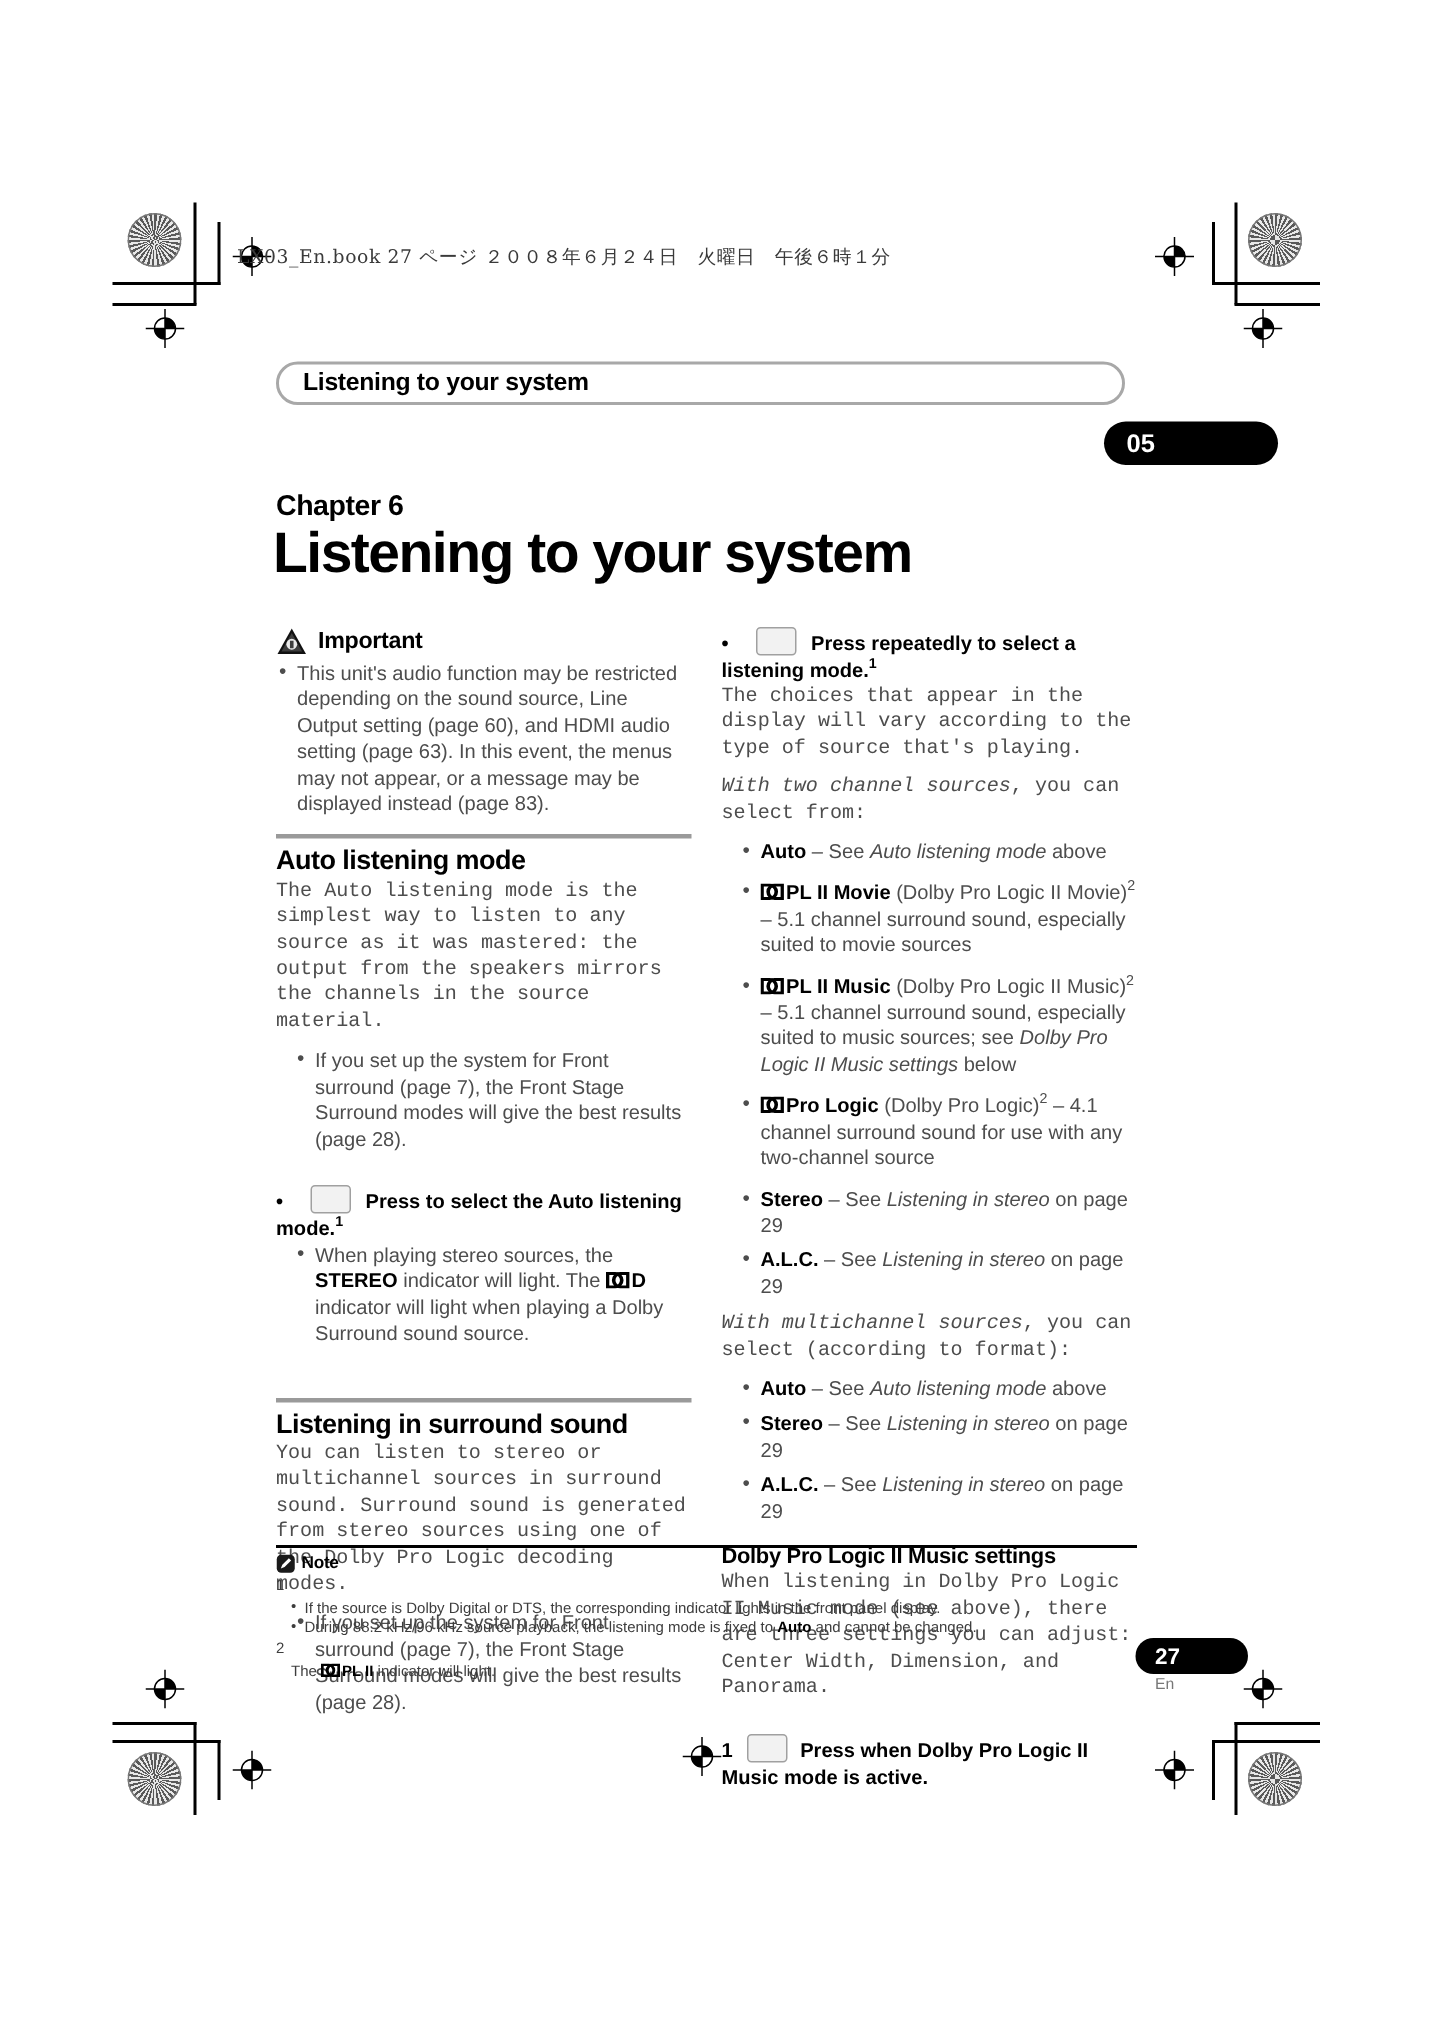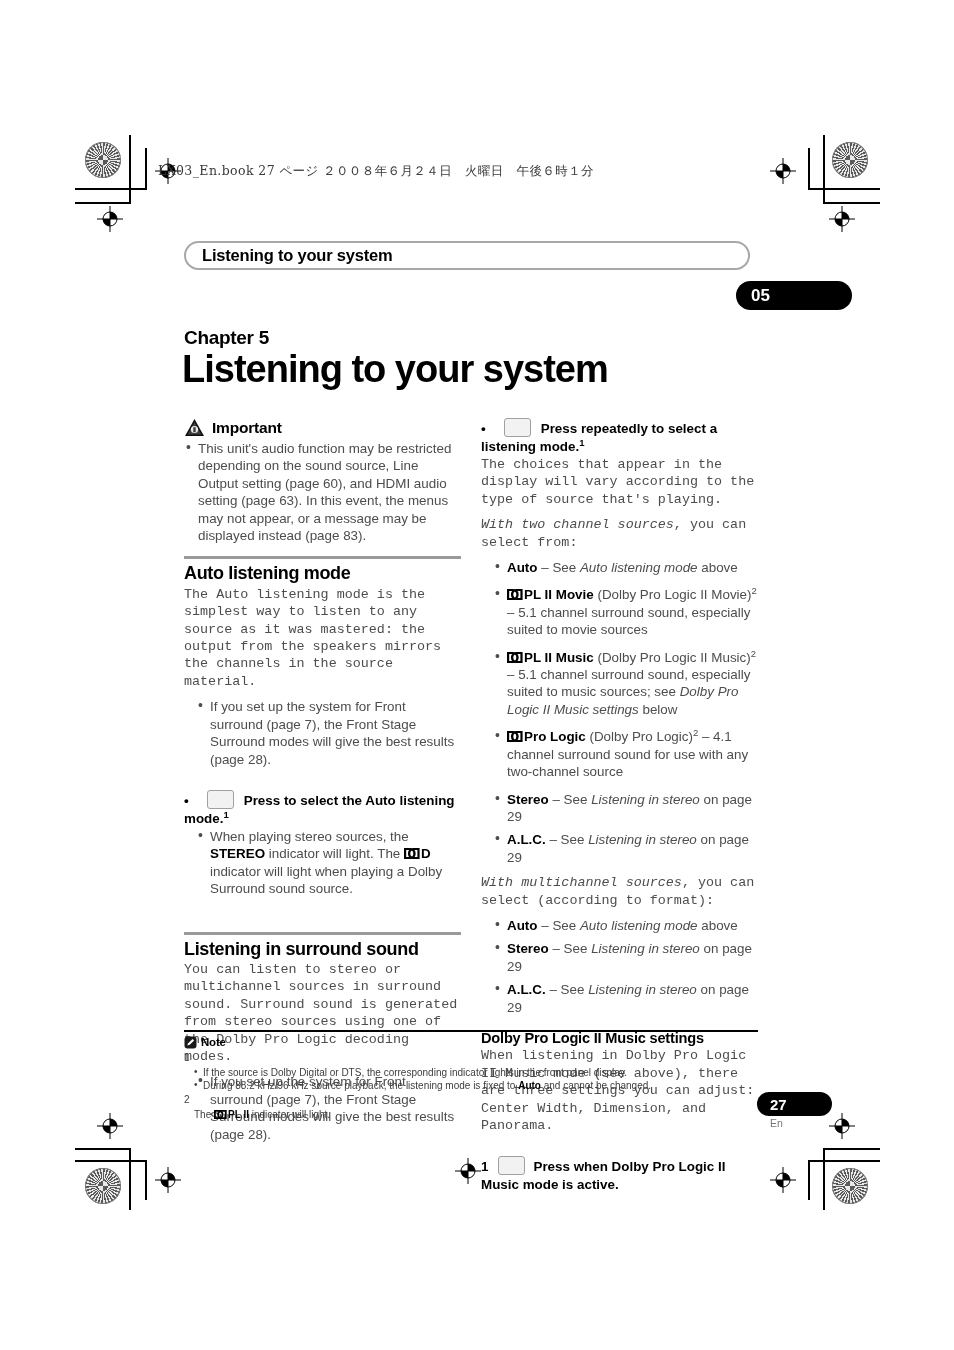--- a/index.html
+++ b/index.html
@@ -363,21 +363,21 @@
   </div>
 </div>
 
 <div class="bookline">LX03_En.book  27 ページ  ２００８年６月２４日　火曜日　午後６時１分</div>
 
 <div class="runhead">
   <span class="runhead-text">Listening to your system</span>
 </div>
 <div class="chapnum">05</div>
 
-<div class="chapter-label">Chapter 5</div>
+<div class="chapter-label">Chapter 6</div>
 <h1 class="chapter-title" style="margin:0;">Listening to your system</h1>
 
 <div class="col col-left">
 
   <div class="head-row">
     <span>
       <svg class="tri-icon" viewBox="0 0 21 19">
         <path d="M10.5 1 L20 18 L1 18 Z" fill="#111"></path>
         <path d="M10.5 4 L17.4 16.4 L3.6 16.4 Z" fill="#3d3d3d"></path>
         <circle cx="10.5" cy="11.5" r="3.6" fill="#e9e9e9"></circle>

